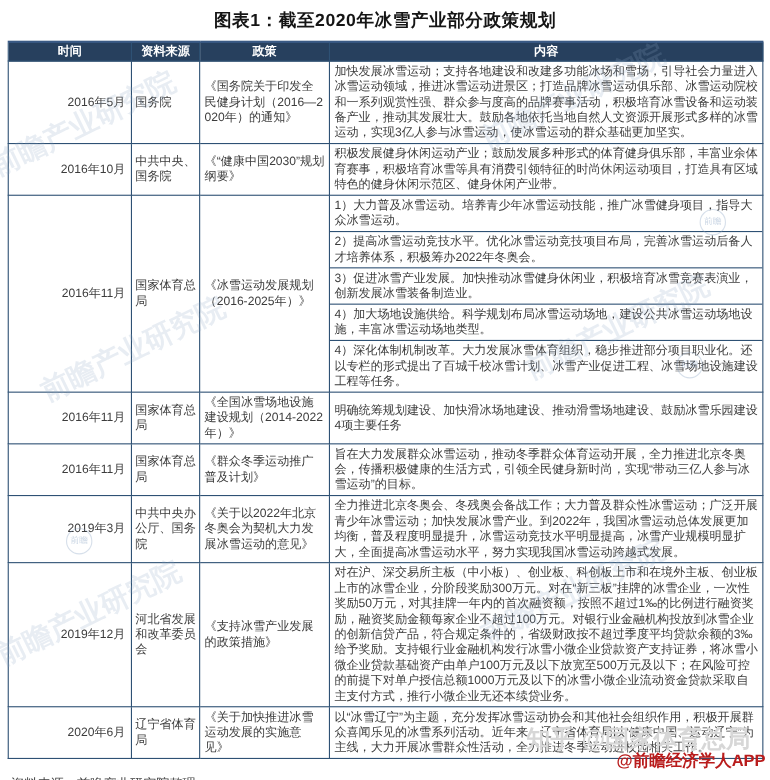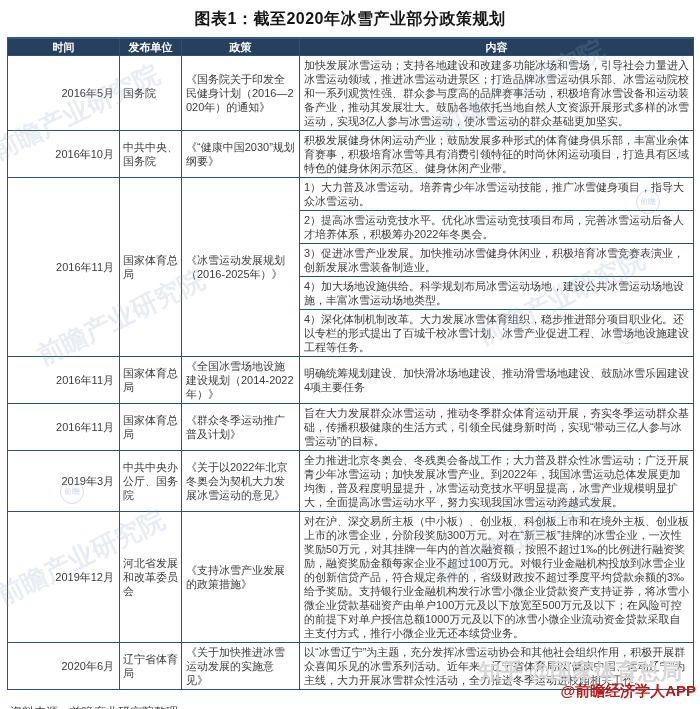--- a/index.html
+++ b/index.html
@@ -82,21 +82,21 @@
 <table class="policy-table">
   <colgroup>
     <col style="width:112px">
       <col style="width:62px">
       <col style="width:118px">
       <col style="width:394px">
   </colgroup>
   <thead>
     <tr>
       <th>时间</th>
-      <th>发布单位</th>
+      <th>资料来源</th>
       <th>政策</th>
       <th>内容</th>
     </tr>
   </thead>
   <tbody>
     <tr>
       <td class="time-cell">2016年5月</td>
       <td class="publisher-cell">国务院</td>
       <td class="policy-cell">《国务院关于印发全民健身计划（2016—2020年）的通知》</td>
       <td class="content-cell">加快发展冰雪运动；支持各地建设和改建多功能冰场和雪场，引导社会力量进入冰雪运动领域，推进冰雪运动进景区；打造品牌冰雪运动俱乐部、冰雪运动院校和一系列观赏性强、群众参与度高的品牌赛事活动，积极培育冰雪设备和运动装备产业，推动其发展壮大。鼓励各地依托当地自然人文资源开展形式多样的冰雪运动，实现3亿人参与冰雪运动，使冰雪运动的群众基础更加坚实。</td>
@@ -122,21 +122,21 @@
     <tr>
       <td class="time-cell">2016年11月</td>
       <td class="publisher-cell">国家体育总局</td>
       <td class="policy-cell">《全国冰雪场地设施建设规划（2014-2022年）》</td>
       <td class="content-cell">明确统筹规划建设、加快滑冰场地建设、推动滑雪场地建设、鼓励冰雪乐园建设4项主要任务</td>
     </tr>
     <tr>
       <td class="time-cell">2016年11月</td>
       <td class="publisher-cell">国家体育总局</td>
       <td class="policy-cell">《群众冬季运动推广普及计划》</td>
-      <td class="content-cell">旨在大力发展群众冰雪运动，推动冬季群众体育运动开展，夯实冬季运动群众基础，传播积极健康的生活方式，引领全民健身新时尚，实现“带动三亿人参与冰雪运动”的目标。</td>
+      <td class="content-cell">旨在大力发展群众冰雪运动，推动冬季群众体育运动开展，全力推进北京冬奥会，传播积极健康的生活方式，引领全民健身新时尚，实现“带动三亿人参与冰雪运动”的目标。</td>
     </tr>
     <tr>
       <td class="time-cell">2019年3月</td>
       <td class="publisher-cell">中共中央办公厅、国务院</td>
       <td class="policy-cell">《关于以2022年北京冬奥会为契机大力发展冰雪运动的意见》</td>
       <td class="content-cell">全力推进北京冬奥会、冬残奥会备战工作；大力普及群众性冰雪运动；广泛开展青少年冰雪运动；加快发展冰雪产业。到2022年，我国冰雪运动总体发展更加均衡，普及程度明显提升，冰雪运动竞技水平明显提高，冰雪产业规模明显扩大，全面提高冰雪运动水平，努力实现我国冰雪运动跨越式发展。</td>
     </tr>
     <tr>
       <td class="time-cell">2019年12月</td>
       <td class="publisher-cell">河北省发展和改革委员会</td>

